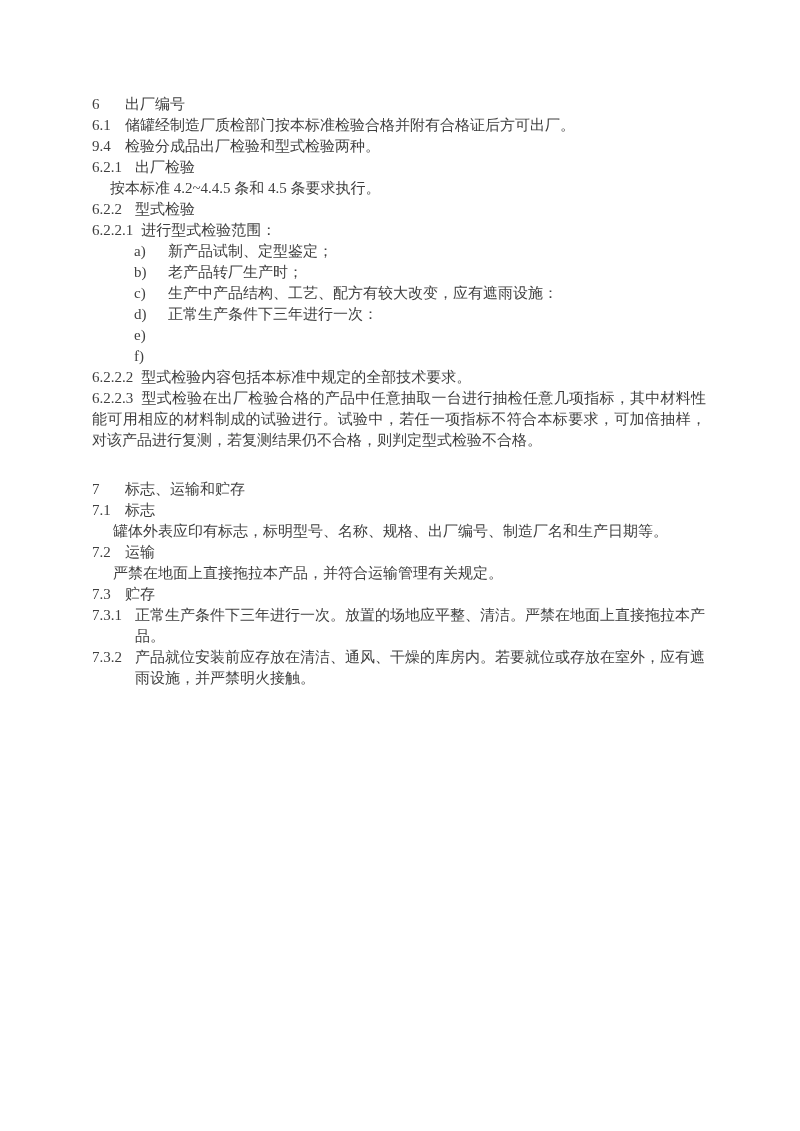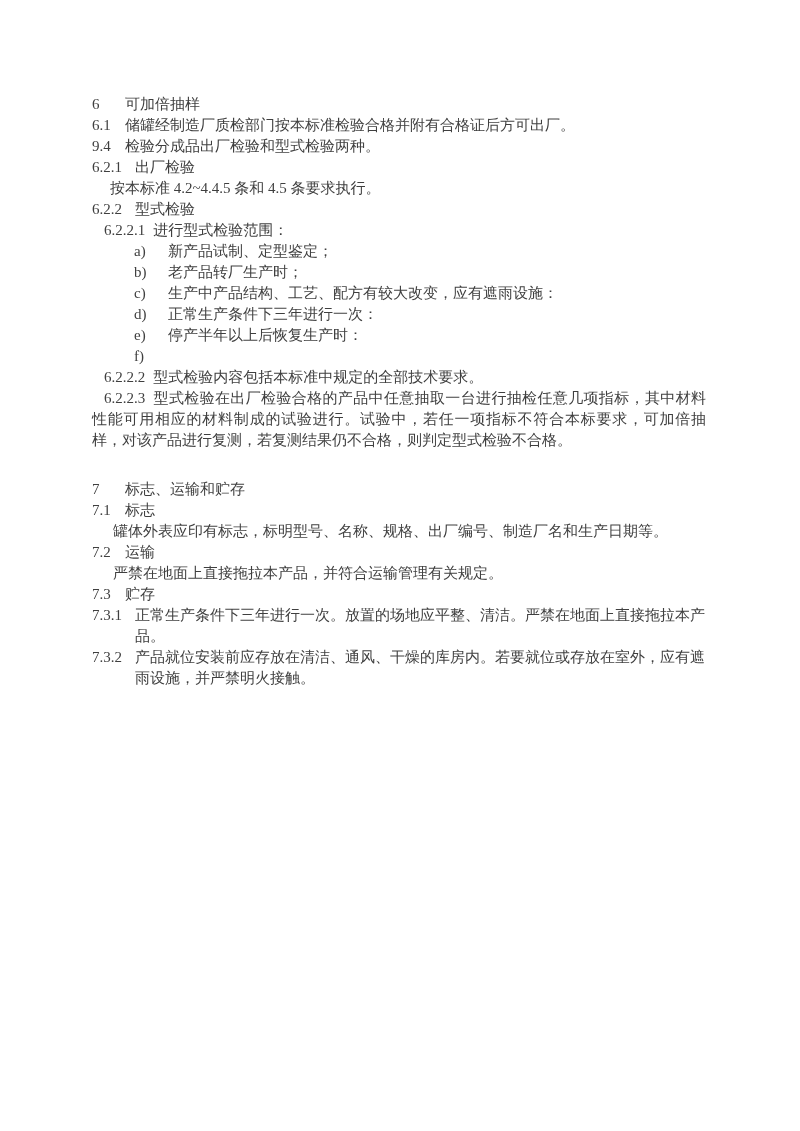--- a/index.html
+++ b/index.html
@@ -27,32 +27,32 @@
   .row { display: flex; align-items: baseline; }
   .num { flex: 0 0 auto; }
   .w1 { width: 33px; }
   .w2 { width: 43px; }
   .txt { flex: 1 1 auto; }
   .indent2 { margin-left: 18px; }
   .indent1 { margin-left: 21px; }
   .li { display: flex; margin-left: 42px; }
   .li-marker { flex: 0 0 34px; }
   .para { text-align: justify; text-justify: inter-character; }
-  .pnum { margin-right: 8px; margin-left: 12px; }
+  .pnum { margin-right: 8px; }
   .section-gap { margin-top: 28px; }
 </style>
 </head>
 <body>
 
 <div class="page">
   <div class="content">
 
     <div class="row">
       <span class="num w1">6</span>
-      <span class="txt">可加倍抽样</span>
+      <span class="txt">出厂编号</span>
     </div>
 
     <div class="row">
       <span class="num w1">6.1</span>
       <span class="txt">储罐经制造厂质检部门按本标准检验合格并附有合格证后方可出厂。</span>
     </div>
 
     <div class="row">
       <span class="num w1">9.4</span>
       <span class="txt">检验分成品出厂检验和型式检验两种。</span>
@@ -84,21 +84,20 @@
     <div class="li">
       <span class="li-marker">c)</span>
       <span>生产中产品结构、工艺、配方有较大改变，应有遮雨设施：</span>
     </div>
     <div class="li">
       <span class="li-marker">d)</span>
       <span>正常生产条件下三年进行一次：</span>
     </div>
     <div class="li">
       <span class="li-marker">e)</span>
-      <span>停产半年以上后恢复生产时：</span>
     </div>
     <div class="li">
       <span class="li-marker">f)</span>
     </div>
 
     <div class="para">
       <span class="pnum">6.2.2.2</span><span>型式检验内容包括本标准中规定的全部技术要求。</span>
     </div>
 
     <div class="para">

